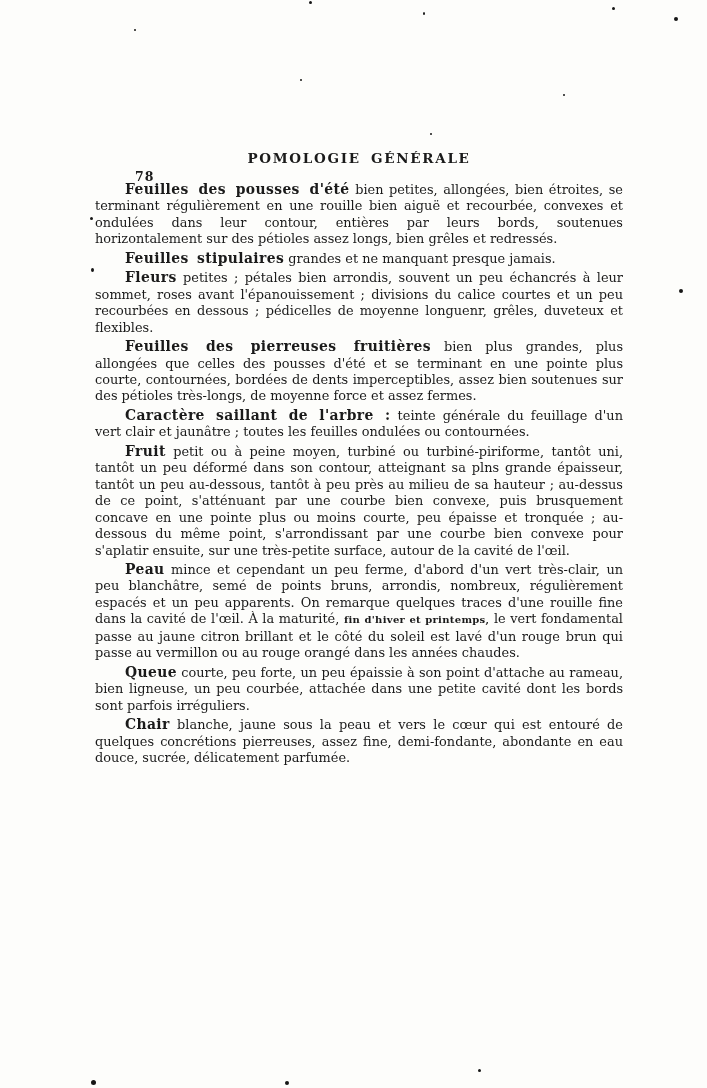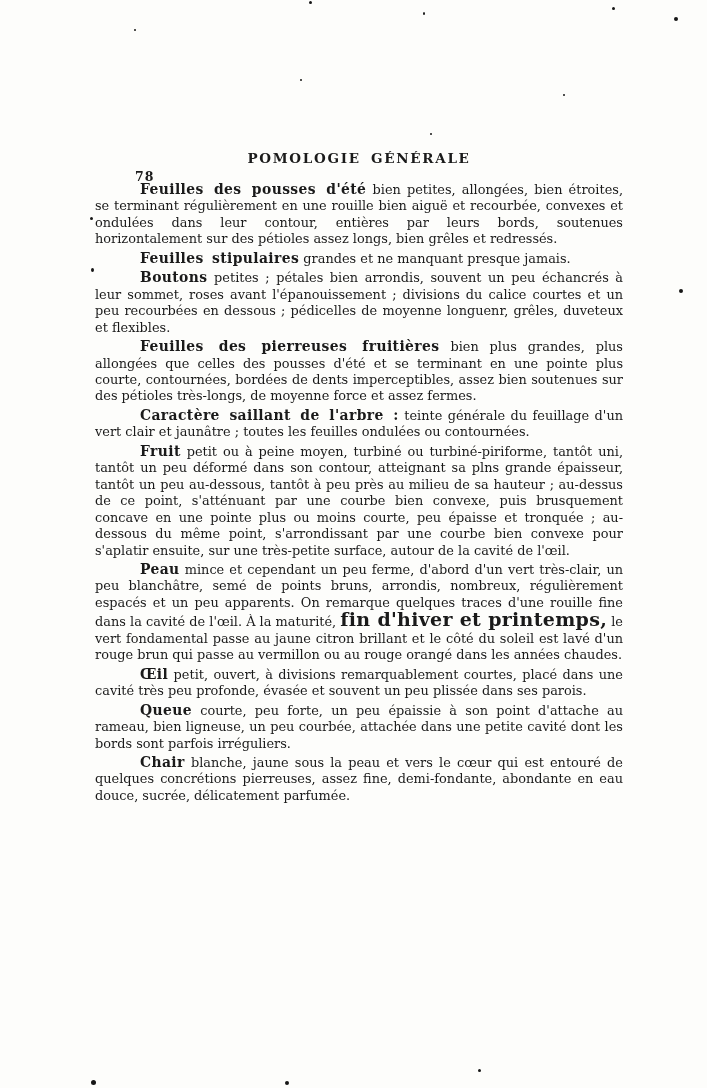--- a/index.html
+++ b/index.html
@@ -27,24 +27,24 @@
     word-spacing:4px;
   }
   .text-block {
     position:absolute; top:181px; left:95px; width:528px;
     text-align:justify; text-justify:inter-word;
     font-size:12.9px; line-height:16.45px;
   }
   .para { margin:0 0 2px 0; text-indent:30px; }
   .lead {
     font-weight:bold; font-size:13.9px;
-    letter-spacing:0.4px; word-spacing:3px;margin-left:15px;
+    letter-spacing:0.4px; word-spacing:3px;
   }
   .bold-mid {
-    font-weight:bold; font-size:19px; letter-spacing:0.3px;
+    font-weight:bold; font-size:10px; letter-spacing:0.3px;
   }
   .speck { position:absolute; background:#161616; border-radius:50%; }
   .sp1  { left:309px; top:1px;   width:3px; height:3px; }
   .sp2  { left:423px; top:12px;  width:2px; height:3px; }
   .sp3  { left:612px; top:7px;   width:3px; height:3px; }
   .sp4  { left:674px; top:17px;  width:4px; height:4px; }
   .sp5  { left:134px; top:29px;  width:2px; height:2px; }
   .sp6  { left:563px; top:94px;  width:2px; height:2px; }
   .sp7  { left:679px; top:289px; width:4px; height:4px; }
   .sp8  { left:90px;  top:217px; width:3px; height:3px; }
@@ -66,31 +66,30 @@
   </div>
 
   <div class="text-block">
 
     <p class="para"><span class="lead">Feuilles des pousses d'été</span> <span>bien petites, allongées, bien étroites, se terminant régulièrement en une rouille bien aiguë et recourbée, convexes et ondulées dans leur contour, entières par leurs bords, soutenues horizontalement sur des pétioles assez longs, bien grêles et redressés.</span></p>
 
 
     <p class="para"><span class="lead">Feuilles stipulaires</span> <span>grandes et ne manquant presque jamais.</span></p>
 
 
-    <p class="para"><span class="lead">Boutons</span> <span>petites ; pétales bien arrondis, souvent un peu échancrés à leur sommet, roses avant l'épanouissement ; divisions du calice courtes et un peu recourbées en dessous ; pédicelles de moyenne longuenr, grêles, duveteux et flexibles.</span></p>
+    <p class="para"><span class="lead">Fleurs</span> <span>petites ; pétales bien arrondis, souvent un peu échancrés à leur sommet, roses avant l'épanouissement ; divisions du calice courtes et un peu recourbées en dessous ; pédicelles de moyenne longuenr, grêles, duveteux et flexibles.</span></p>
 
     <p class="para"><span class="lead">Feuilles des pierreuses fruitières</span> <span>bien plus grandes, plus allongées que celles des pousses d'été et se terminant en une pointe plus courte, contournées, bordées de dents imperceptibles, assez bien soutenues sur des pétioles très-longs, de moyenne force et assez fermes.</span></p>
 
     <p class="para"><span class="lead">Caractère saillant de l'arbre :</span> <span>teinte générale du feuillage d'un vert clair et jaunâtre ; toutes les feuilles ondulées ou contournées.</span></p>
 
     <p class="para"><span class="lead">Fruit</span> <span>petit ou à peine moyen, turbiné ou turbiné-piriforme, tantôt uni, tantôt un peu déformé dans son contour, atteignant sa plns grande épaisseur, tantôt un peu au-dessous, tantôt à peu près au milieu de sa hauteur ; au-dessus de ce point, s'atténuant par une courbe bien convexe, puis brusquement concave en une pointe plus ou moins courte, peu épaisse et tronquée ; au-dessous du même point, s'arrondissant par une courbe bien convexe pour s'aplatir ensuite, sur une très-petite surface, autour de la cavité de l'œil.</span></p>
 
     <p class="para"><span class="lead">Peau</span> <span>mince et cependant un peu ferme, d'abord d'un vert très-clair, un peu blanchâtre, semé de points bruns, arrondis, nombreux, régulièrement espacés et un peu apparents. On remarque quelques traces d'une rouille fine dans la cavité de l'œil. À la maturité,</span> <span class="bold-mid">fin d'hiver et printemps,</span> <span>le vert fondamental passe au jaune citron brillant et le côté du soleil est lavé d'un rouge brun qui passe au vermillon ou au rouge orangé dans les années chaudes.</span></p>
 
-    <p class="para"><span class="lead">Œil</span> <span>petit, ouvert, à divisions remarquablement courtes, placé dans une cavité très peu profonde, évasée et souvent un peu plissée dans ses parois.</span></p>
 
     <p class="para"><span class="lead">Queue</span> <span>courte, peu forte, un peu épaissie à son point d'attache au rameau, bien ligneuse, un peu courbée, attachée dans une petite cavité dont les bords sont parfois irréguliers.</span></p>
 
     <p class="para"><span class="lead">Chair</span> <span>blanche, jaune sous la peau et vers le cœur qui est entouré de quelques concrétions pierreuses, assez fine, demi-fondante, abondante en eau douce, sucrée, délicatement parfumée.</span></p>
 
   </div>
 
   <span class="speck sp1"></span>
   <span class="speck sp2"></span>
   <span class="speck sp3"></span>

